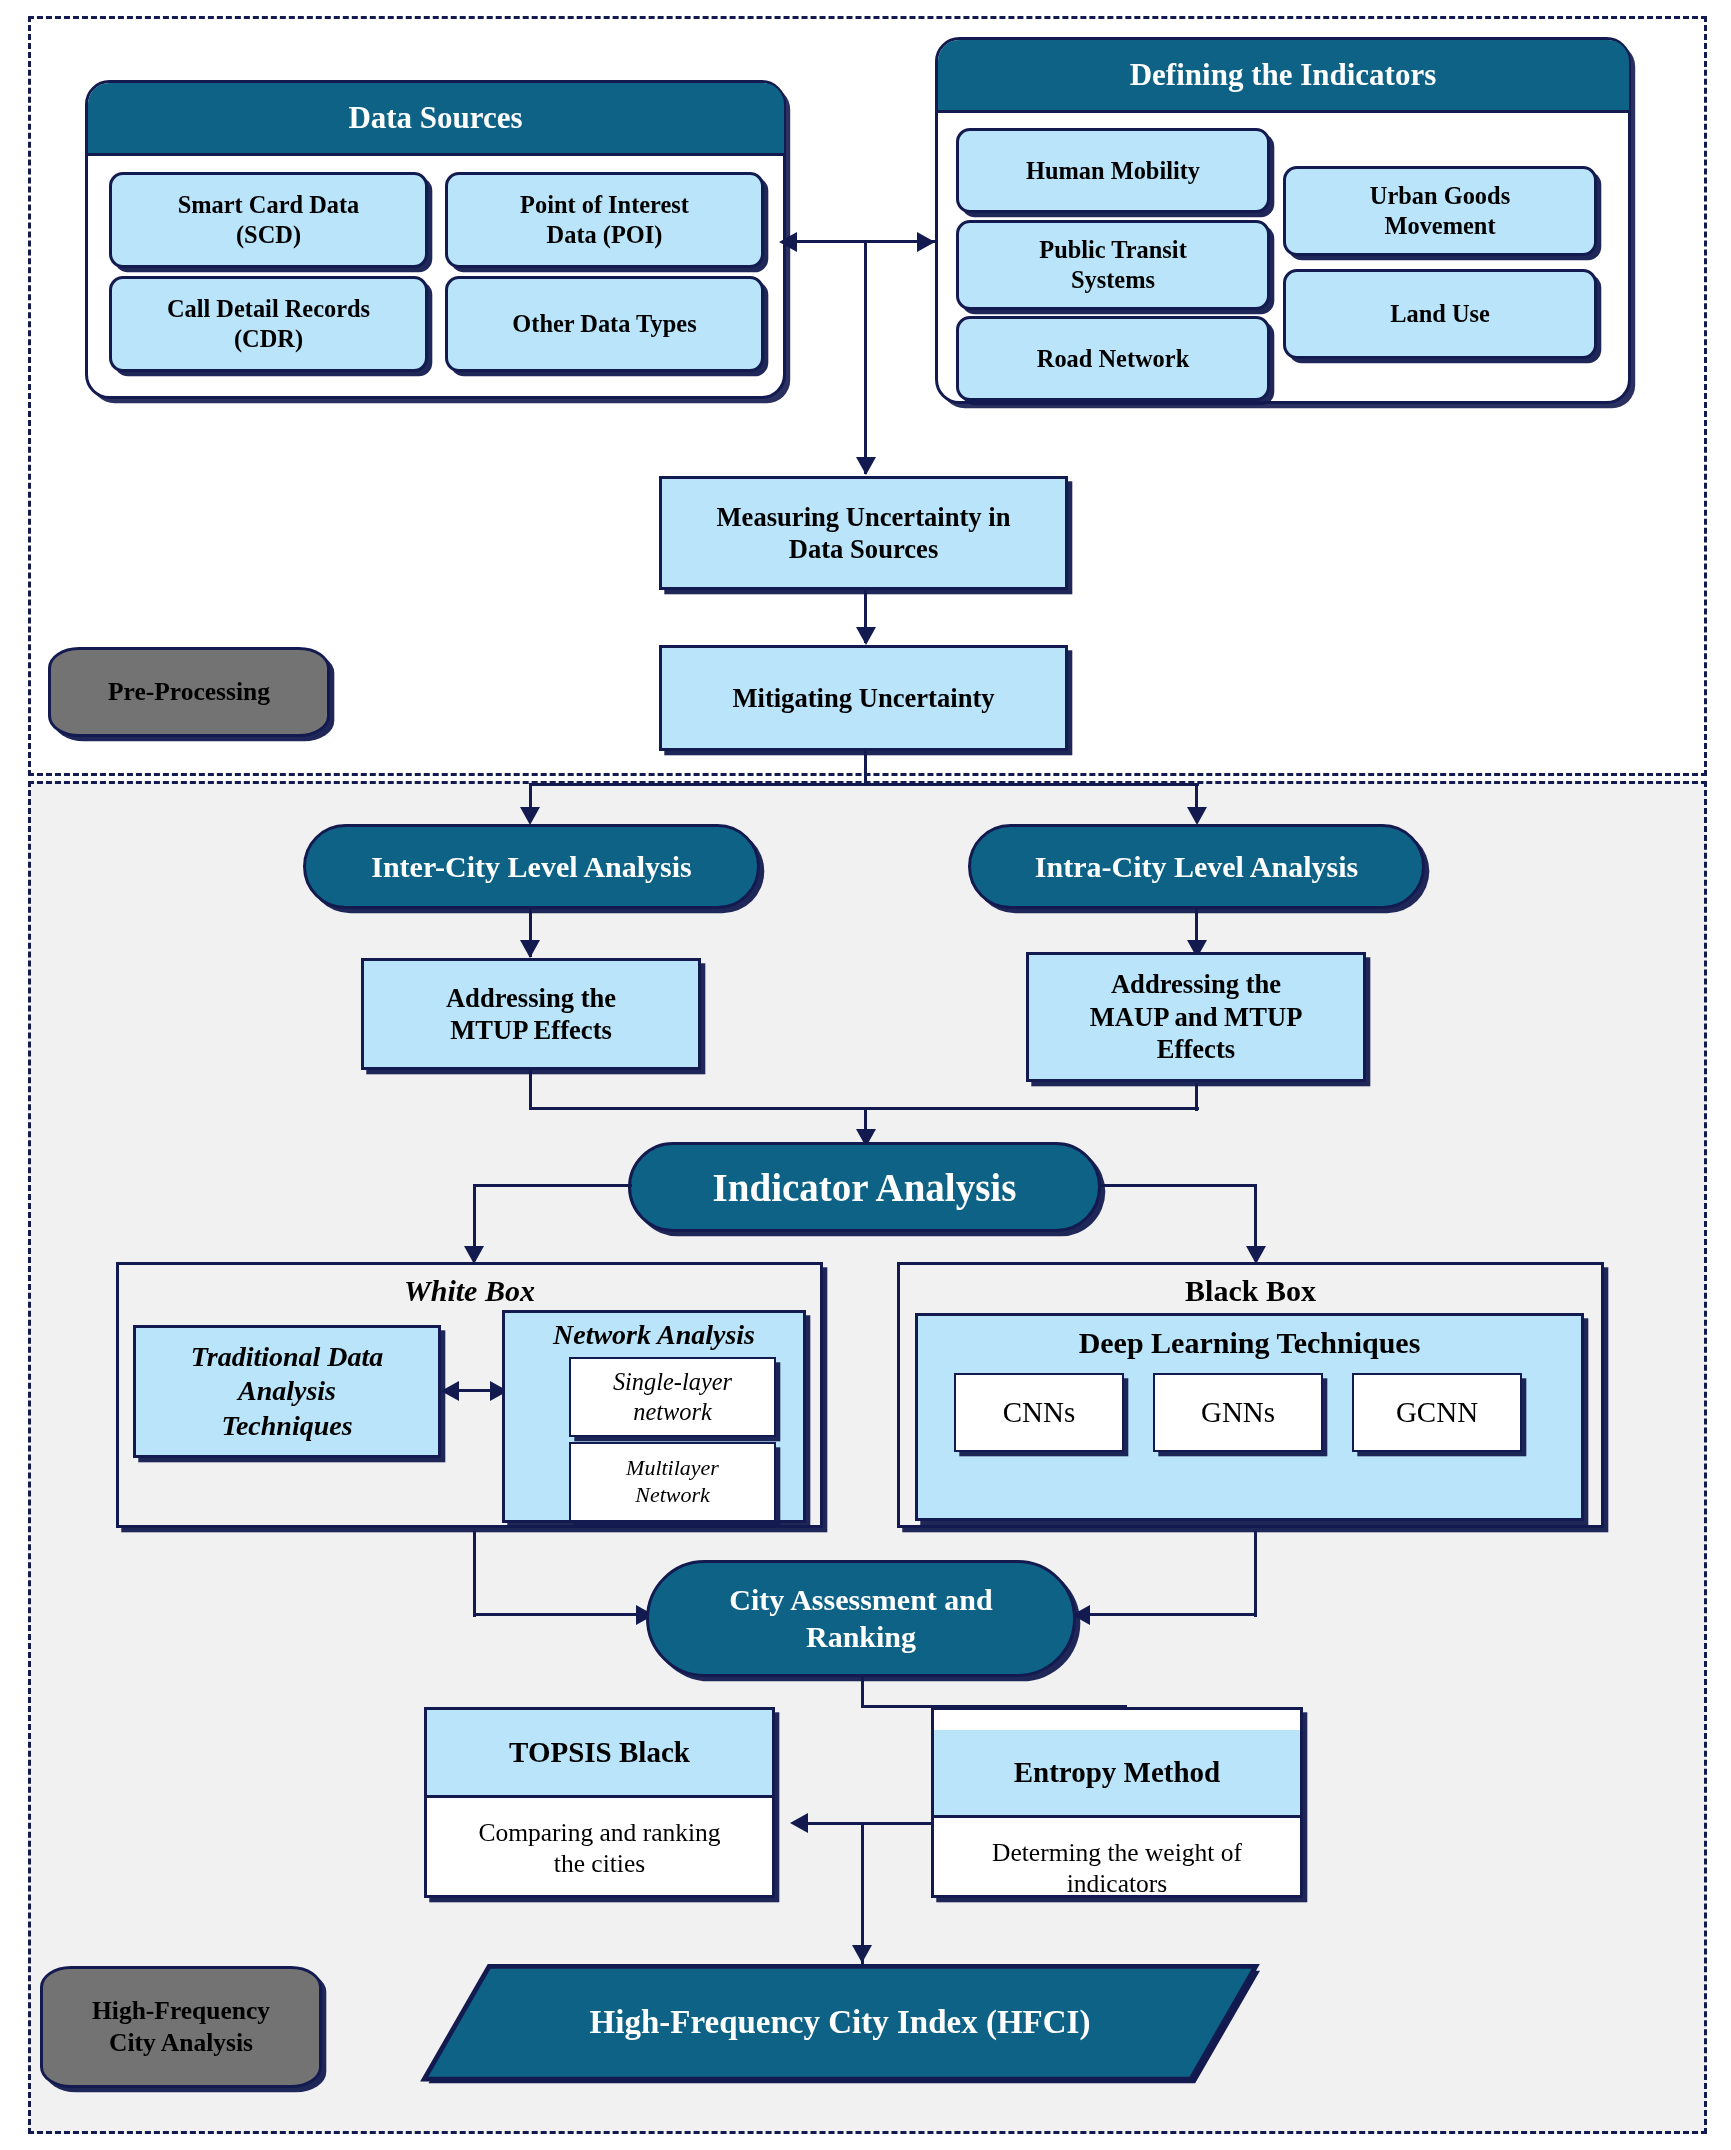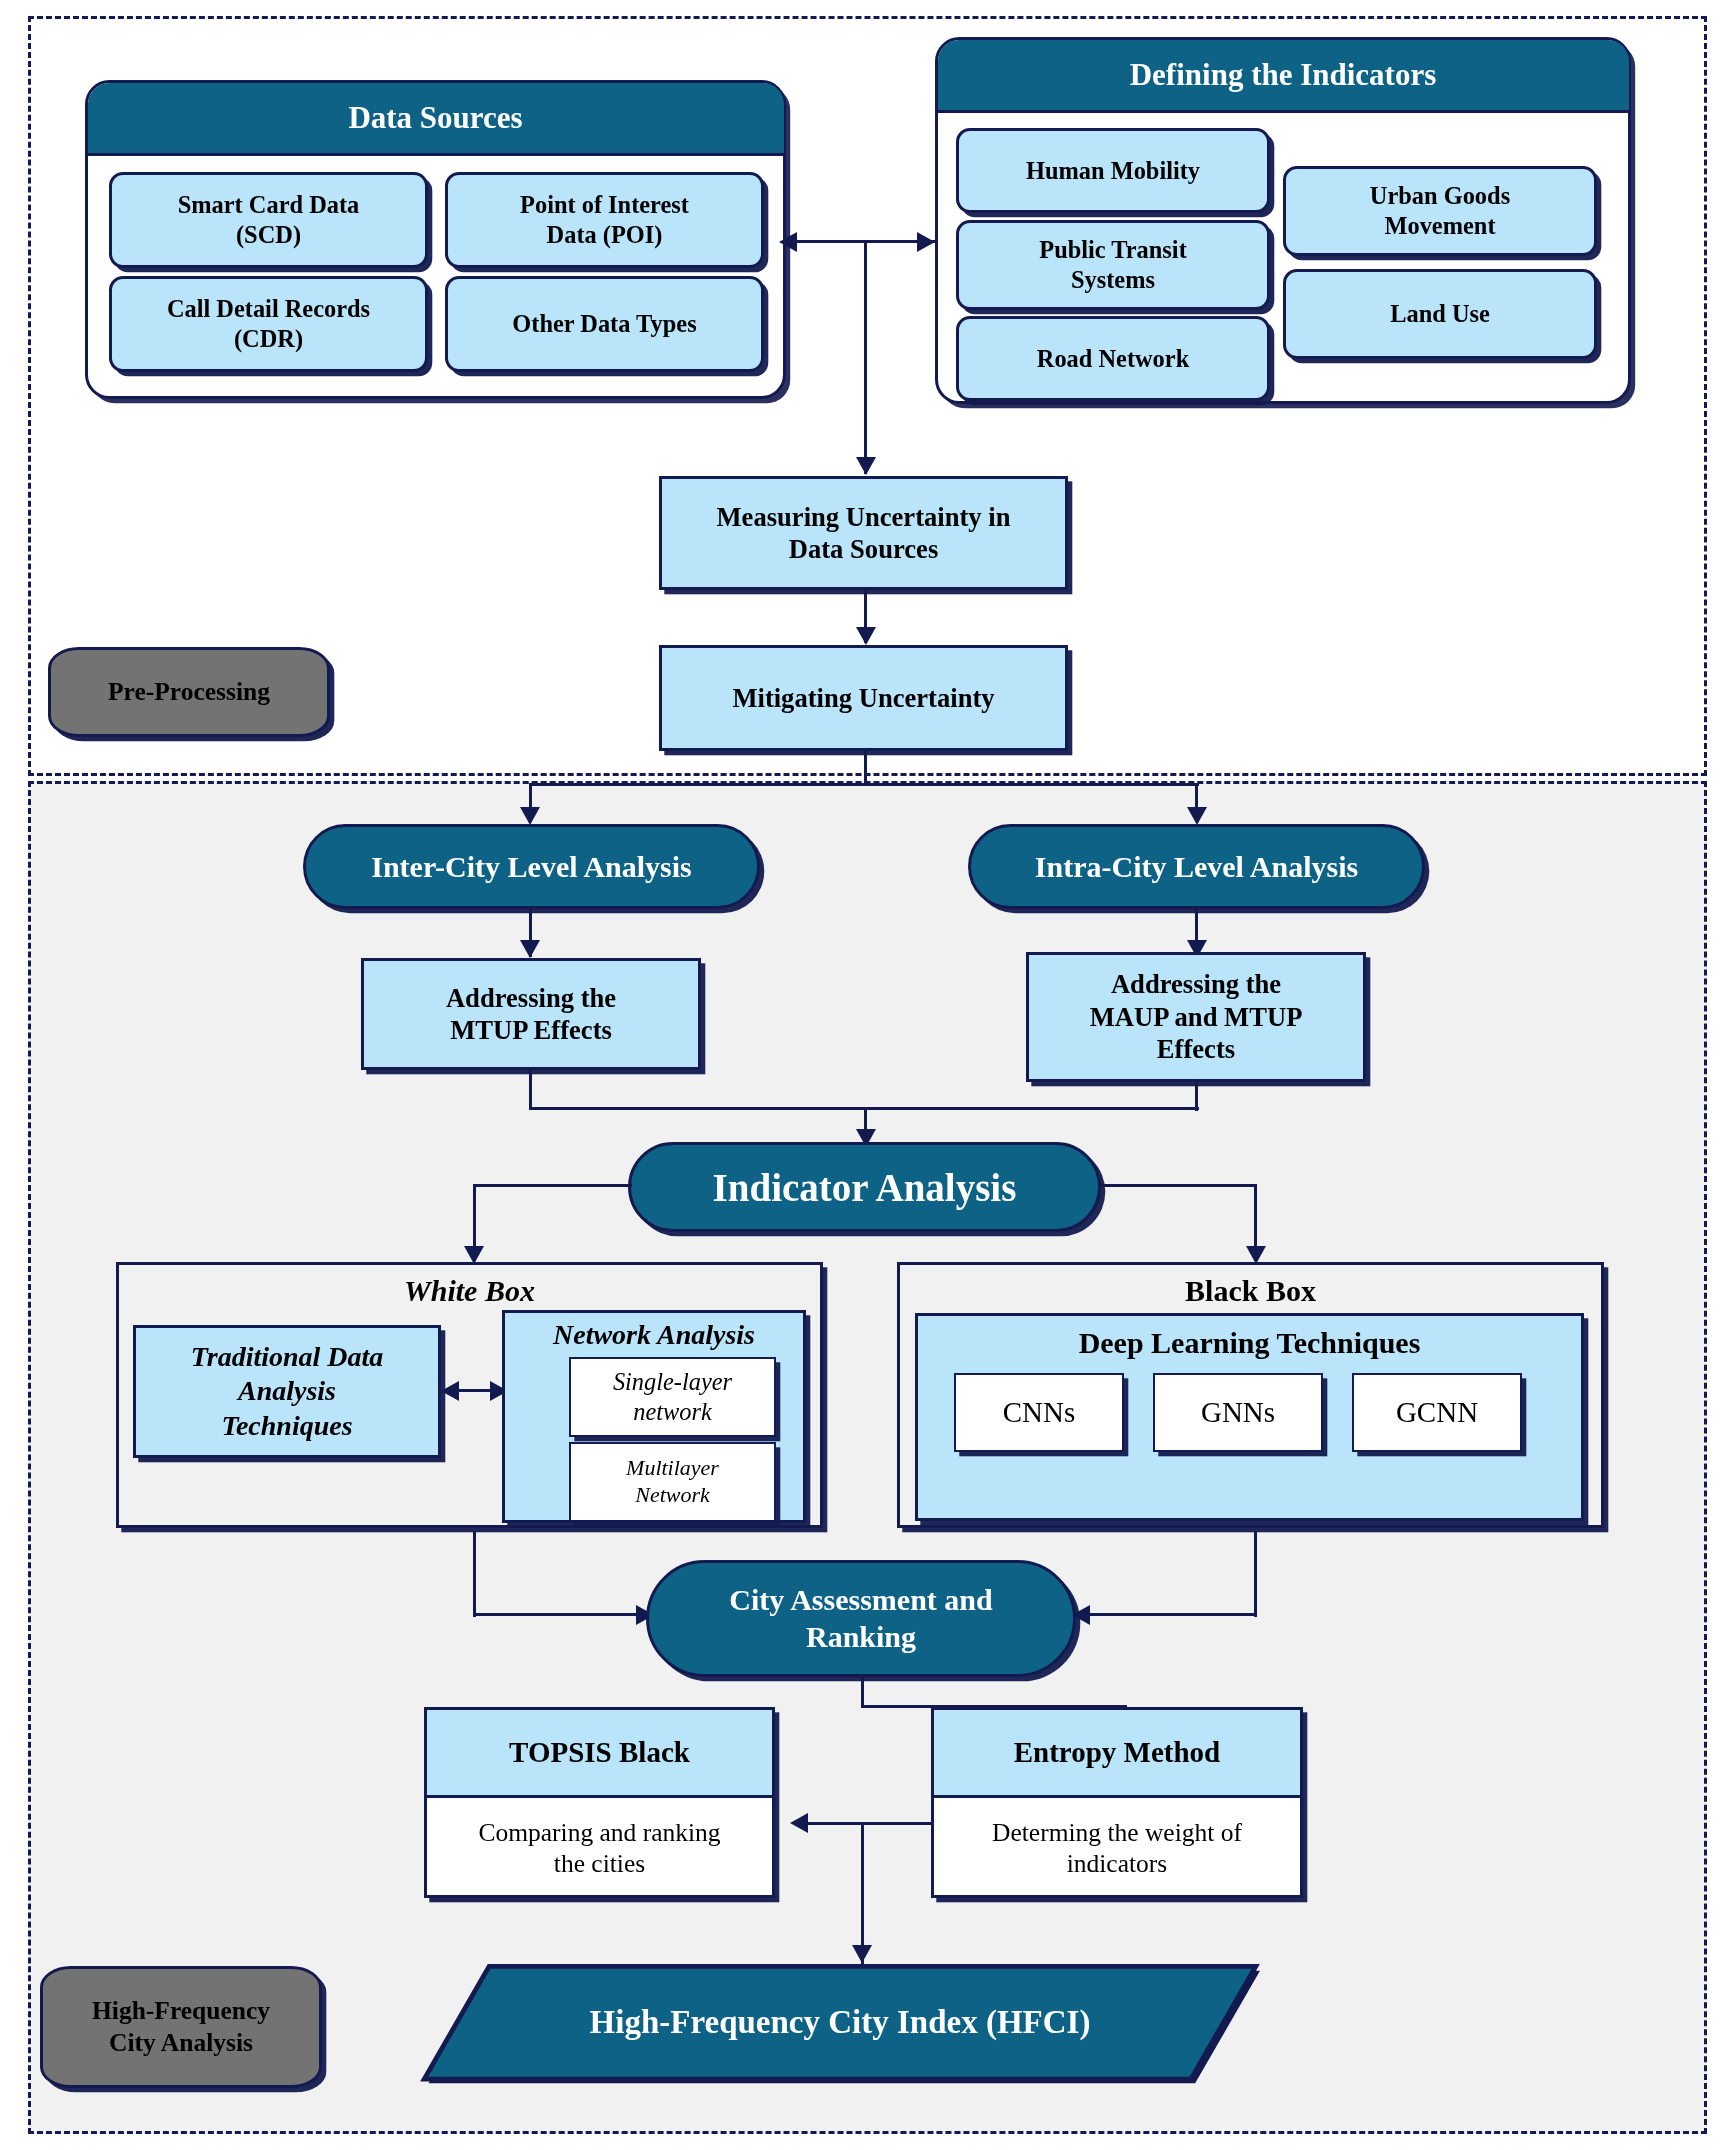--- a/index.html
+++ b/index.html
@@ -213,21 +213,21 @@
   <div class="arr arr-d" style="left:1115px;top:1722px;"></div>
 
   <div class="shape sh" style="left:424px;top:1707px;width:351px;height:191px;display:block;border:3.2px solid #131a4f;background:#ffffff;">
     <div style="height:85px;background:#b9e4f9;border-bottom:3.2px solid #131a4f;display:flex;align-items:center;justify-content:center;font-size:29px;font-weight:bold;color:#000;">TOPSIS Black</div>
     <div class="t2" style="height:100px;display:flex;align-items:center;justify-content:center;font-size:25.5px;text-align:center;color:#000;">
       <span><span>Comparing and ranking</span><br><span>the cities</span></span>
     </div>
   </div>
 
   <div class="shape sh" style="left:931px;top:1707px;width:372px;height:191px;display:block;border:3.2px solid #131a4f;background:#ffffff;">
-    <div style="height:85px;background:#b9e4f9;border-bottom:3.2px solid #131a4f;display:flex;align-items:center;justify-content:center;font-size:29px;font-weight:bold;color:#000;">Entropy Method</div>
+    <div style="height:85px;background:#b9e4f9;border-bottom:3.2px solid #131a4f;display:flex;align-items:center;justify-content:center;font-size:29px;font-weight:bold;color:#000;margin-top:20px;">Entropy Method</div>
     <div class="t2" style="height:100px;display:flex;align-items:center;justify-content:center;font-size:25.5px;text-align:center;color:#000;">
       <span><span>Determing the weight of</span><br><span>indicators</span></span>
     </div>
   </div>
 
   <div class="ln hl" style="left:808px;top:1822px;width:125px;"></div>
   <div class="arr arr-l" style="left:790px;top:1813px;"></div>
 
   <div class="ln vl" style="left:861px;top:1822px;height:143px;"></div>
   <div class="arr arr-d" style="left:852px;top:1945px;"></div>

